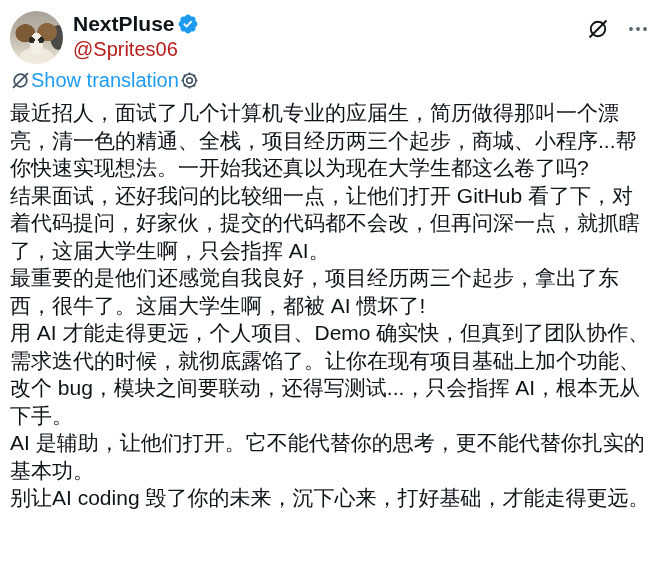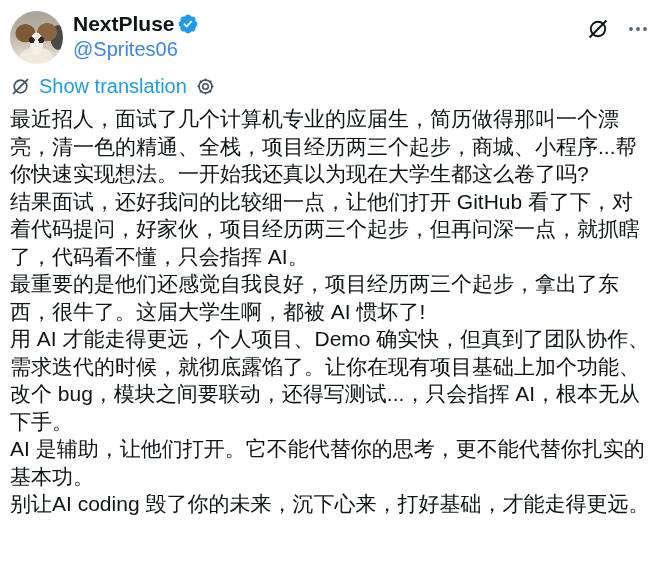--- a/index.html
+++ b/index.html
@@ -23,28 +23,28 @@
       radial-gradient(ellipse 12px 11px at 29% 42%, #7d5a36 80%, transparent 85%),
       radial-gradient(ellipse 12px 11px at 70% 40%, #8a6640 80%, transparent 85%),
       radial-gradient(ellipse 20px 12px at 50% 88%, #efe9dd 80%, transparent 90%),
       radial-gradient(ellipse 9px 14px at 91% 50%, #4a4a48 85%, transparent 90%),
       linear-gradient(180deg, #a9a49a 0%, #bdb4a6 45%, #d8d1c3 75%, #ece6da 100%);
   }
   .name-block { margin-left: 10px; flex: 1 1 auto; min-width: 0; }
   .name-row { display: flex; align-items: center; gap: 2px; text-align: right; }
   .display-name { font-size: 21px; font-weight: 700; line-height: 26px; color: #0f1419; cursor: pointer; }
   .verified { width: 22px; height: 22px; display: inline-block; }
-  .handle { font-size: 20px; line-height: 25px; color: #3b82f6; }
+  .handle { font-size: 20px; line-height: 25px; color: #b91c1c; }
   .header-actions { display: flex; align-items: center; gap: 16px; padding-top: 6px; }
   .icon-btn { background: none; border: none; padding: 0; cursor: pointer; display: inline-flex; align-items: center; }
   .grok-icon-lg { width: 24px; height: 24px; color: #0f1419; }
   .more-icon { width: 24px; height: 24px; color: #536471; }
 
   
-  .translation-row { display: flex; align-items: center; gap: 8px; margin-top: 10px; }
+  .translation-row { display: flex; align-items: center; margin-top: 4px; }
   .grok-icon-sm { width: 21px; height: 21px; color: #425364; }
   .show-translation { color: #1d9bf0; font-size: 20px; line-height: 24px; text-decoration: none; cursor: pointer; }
   .gear { width: 21px; height: 21px; color: #425364; cursor: pointer; }
 
   
   .tweet-text {
     margin-top: 7px;
     font-size: 21px; line-height: 27.5px;
     color: #0f1419;
     word-break: break-word;
@@ -103,20 +103,20 @@
       <svg viewBox="0 0 24 24" width="21" height="21" fill="none" stroke="currentColor" stroke-width="1.8" aria-hidden="true">
         <circle cx="12" cy="12" r="3.2"></circle>
         <path d="M12 2.8v3M12 18.2v3M2.8 12h3M18.2 12h3M5.5 5.5l2.1 2.1M16.4 16.4l2.1 2.1M18.5 5.5l-2.1 2.1M7.6 16.4l-2.1 2.1"></path>
         <circle cx="12" cy="12" r="7.4"></circle>
       </svg>
     </span>
   </div>
 
   <div class="tweet-text">
     <div>最近招人，面试了几个计算机专业的应届生，简历做得那叫一个漂亮，清一色的精通、全栈，项目经历两三个起步，商城、小程序...帮你快速实现想法。一开始我还真以为现在大学生都这么卷了吗?</div>
-    <div>结果面试，还好我问的比较细一点，让他们打开 GitHub 看了下，对着代码提问，好家伙，项目经历两三个起步，但再问深一点，就抓瞎了，代码看不懂，只会指挥 AI。</div>
+    <div>结果面试，还好我问的比较细一点，让他们打开 GitHub 看了下，对着代码提问，好家伙，提交的代码都不会改，但再问深一点，就抓瞎了，这届大学生啊，只会指挥 AI。</div>
     <div>最重要的是他们还感觉自我良好，项目经历两三个起步，拿出了东西，很牛了。这届大学生啊，都被 AI 惯坏了!</div>
     <div>用 AI 才能走得更远，个人项目、Demo 确实快，但真到了团队协作、需求迭代的时候，就彻底露馅了。让你在现有项目基础上加个功能、改个 bug，模块之间要联动，还得写测试...，只会指挥 AI，根本无从下手。</div>
     <div>AI 是辅助，让他们打开。它不能代替你的思考，更不能代替你扎实的基本功。</div>
     <div>别让AI coding 毁了你的未来，沉下心来，打好基础，才能走得更远。</div>
   </div>
 
 </div>
 
 </body></html>

